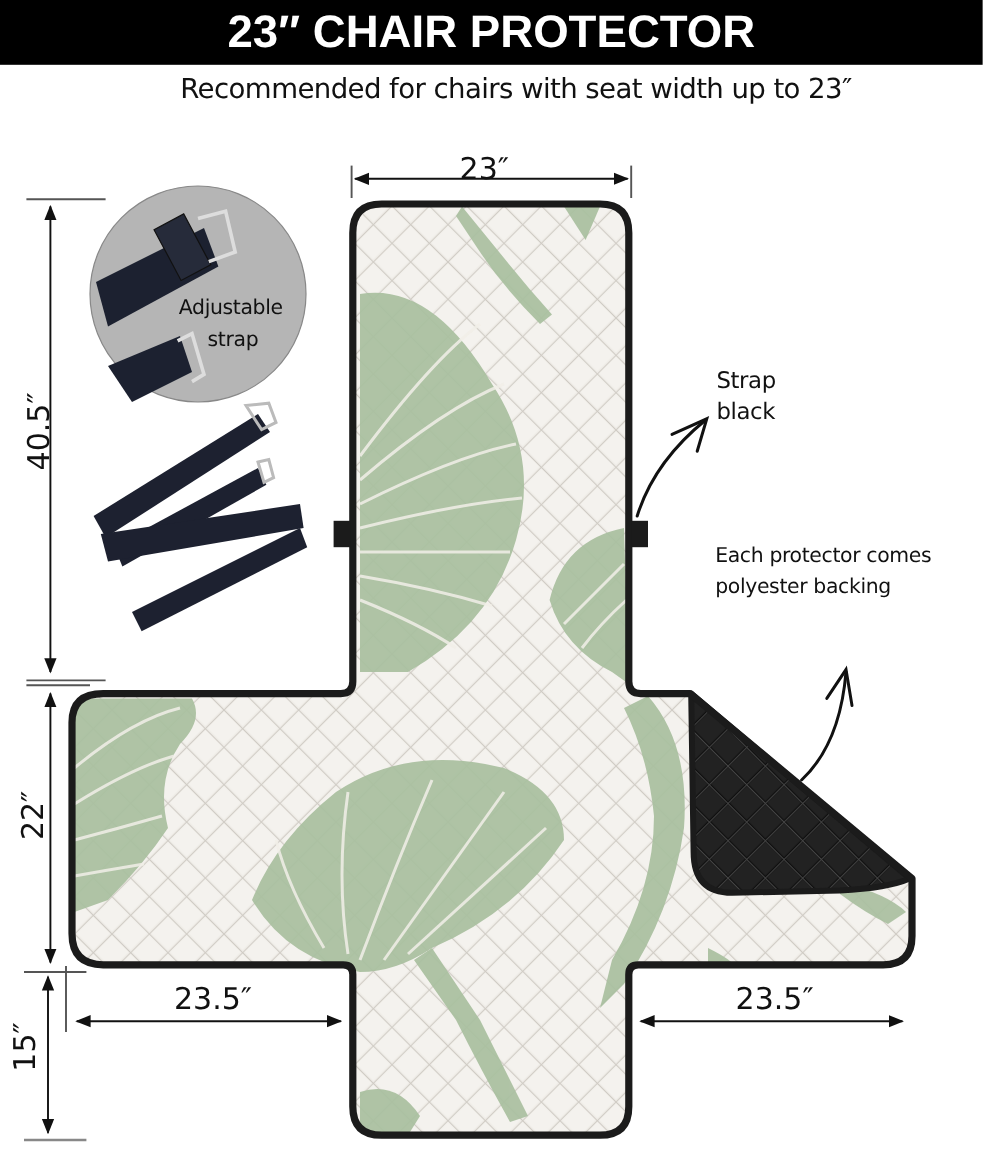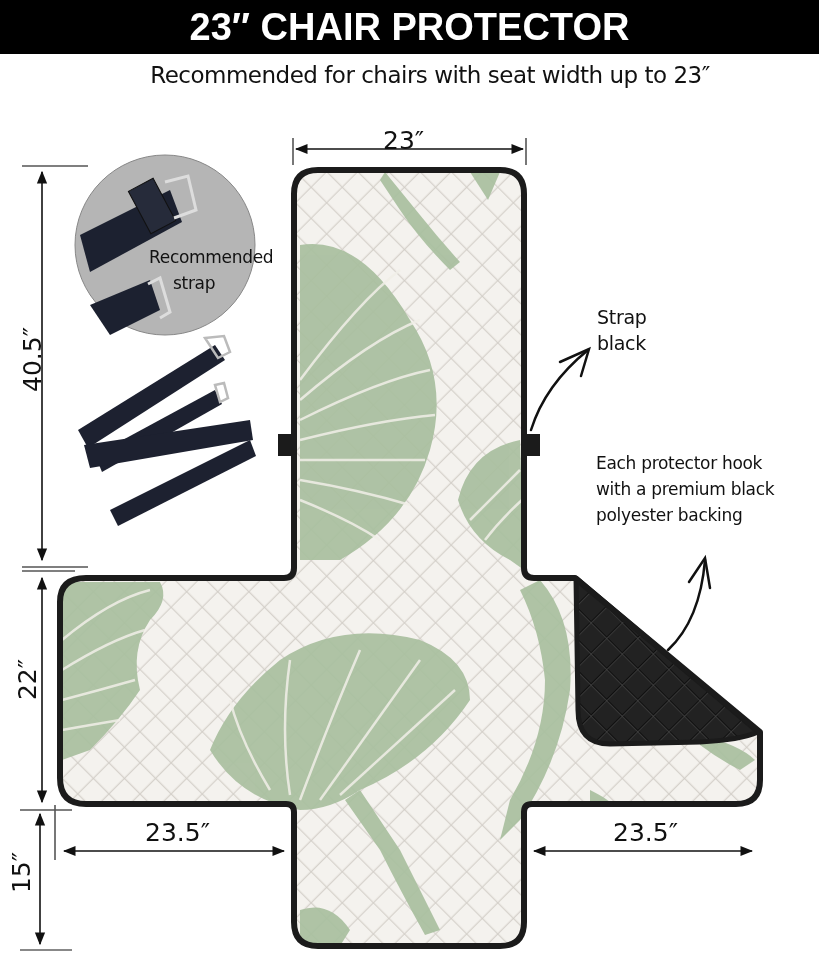--- a/index.html
+++ b/index.html
@@ -146,24 +146,23 @@
 </svg>
 
 <div class="label dim" style="left:383px;top:126px;">23″</div>
 <div class="label dim vtext" style="left:-8px;top:345px;width:80px;text-align:center;">40.5″</div>
 <div class="label dim vtext" style="left:-8px;top:665px;width:70px;text-align:center;">22″</div>
 <div class="label dim vtext" style="left:-14px;top:858px;width:70px;text-align:center;">15″</div>
 <div class="label dim" style="left:145px;top:818px;">23.5″</div>
 <div class="label dim" style="left:613px;top:818px;">23.5″</div>
 
 <div class="label note" style="left:149px;top:244px;color:#111;">
-  <div>Recommended</div>
+  <div>Adjustable</div>
   <div style="padding-left:24px;">strap</div>
 </div>
 <div class="label note" style="left:597px;top:304px;font-size:19px;">
   <div>Strap</div>
   <div>black</div>
 </div>
 <div class="label note" style="left:596px;top:450px;">
-  <div>Each protector hook</div>
-  <div>with a premium black</div>
+  <div>Each protector comes</div>
   <div>polyester backing</div>
 </div>
 
 </body></html>

